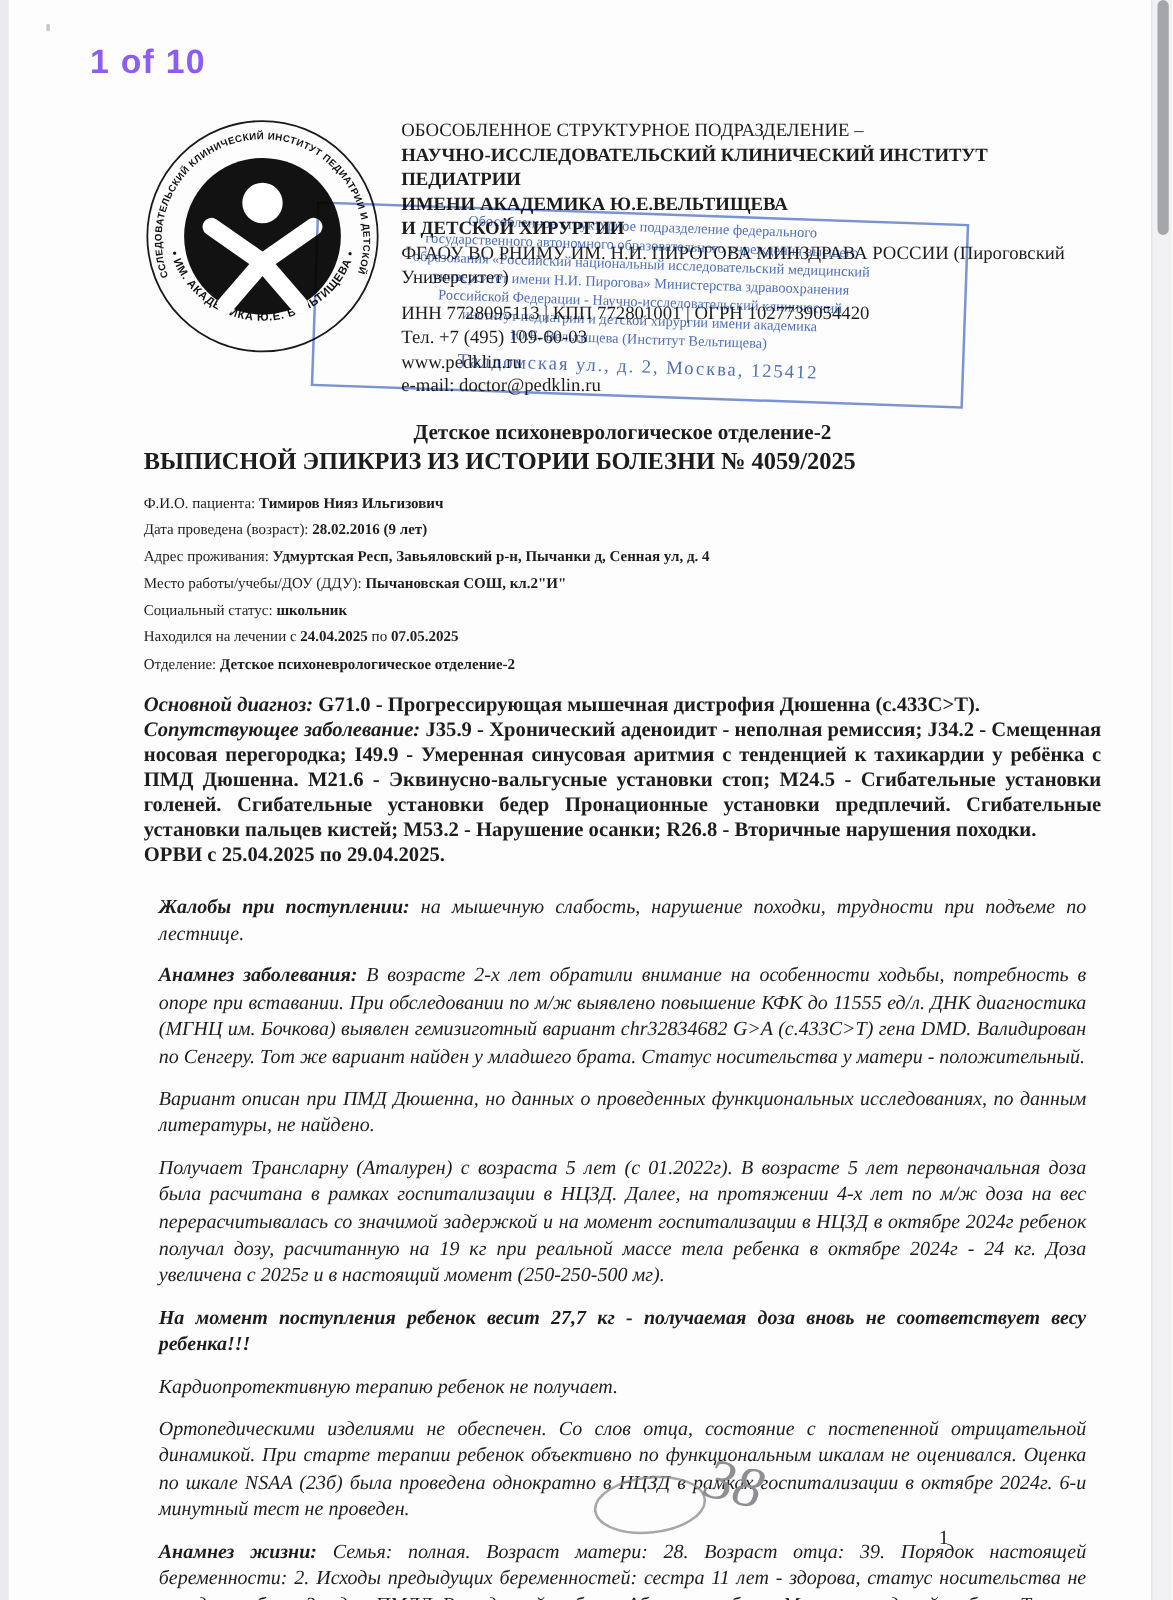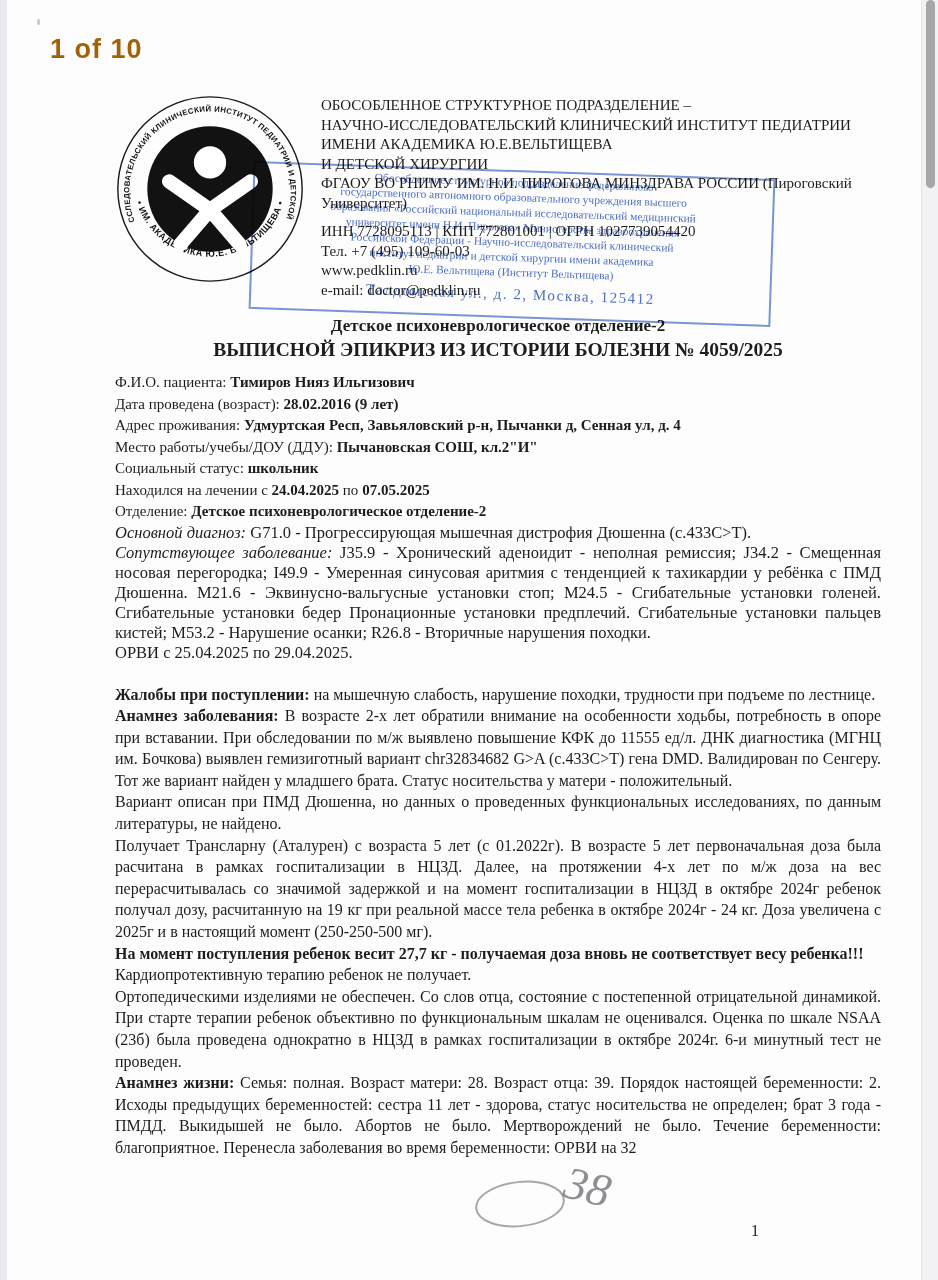--- a/index.html
+++ b/index.html
@@ -7,58 +7,58 @@
     width:938px;height:1280px;position:relative;overflow:hidden;
     background:#fdfdfe;
     font-family:"Liberation Serif", serif;
     color:#1d1d1d;
   }
   .edge-left{position:absolute;left:0;top:0;width:7px;height:1280px;background:#ebebef;}
   .speck{position:absolute;left:37px;top:19px;width:3px;height:6px;background:#c8c8ce;border-radius:2px;}
   .scroll-track{position:absolute;right:0;top:0;width:16px;height:1280px;background:#f2f2f5;border-left:1px solid #e3e3e8;}
   .scroll-thumb{position:absolute;top:0;right:3px;width:9px;height:188px;background:#a5a6aa;border-radius:5px;}
   .page-indicator{
-    position:absolute;left:50px;top:34px;
-    font-family:"Liberation Sans", sans-serif;font-size:27px;font-weight:700;color:#a16207;letter-spacing:1px;
+    position:absolute;left:72px;top:34px;
+    font-family:"Liberation Sans", sans-serif;font-size:27px;font-weight:700;color:#8b5cf6;letter-spacing:1px;
   }
   .content{position:absolute;left:115px;top:0;width:766px;}
 
   
   .header-row{display:flex;margin-top:94px;gap:16px;}
   .logo-wrap{flex:0 0 190px;height:190px;}
   .header-text{flex:1;font-size:15px;line-height:19.5px;padding-top:2px;}
-  .ht-b{font-weight:400;}
+  .ht-b{font-weight:700;}
   .contacts{margin-top:9px;}
 
   
   .stamp{
     position:absolute;left:251px;top:170px;width:522px;height:148px;
     border:2px solid rgba(59,98,188,.75);
     transform:rotate(2deg);
     color:#3a5fb8;mix-blend-mode:multiply;opacity:.9;
     text-align:center;font-size:11.5px;line-height:15px;
     padding-top:3px;box-sizing:border-box;
   }
   .stamp .big{font-size:15px;letter-spacing:1.5px;margin-top:7px;}
 
   
   .dept-heading{text-align:center;font-weight:700;font-size:17px;margin-top:16px;}
-  .main-title{text-align:center;font-weight:700;font-size:19.5px;margin-top:3px;}
+  .main-title{text-align:left;font-weight:700;font-size:19.5px;margin-top:3px;}
 
   
-  .patient{margin-top:11px;font-size:15px;line-height:21.5px;}
+  .patient{margin-top:11px;font-size:12px;line-height:21.5px;}
   .patient b{font-weight:700;}
 
   
-  .diagnosis{margin-top:0;font-size:16.5px;line-height:20px;font-weight:400;text-align:justify;}
+  .diagnosis{margin-top:12px;font-size:16.5px;line-height:20px;font-weight:700;text-align:justify;}
   .diagnosis .lbl{font-style:italic;}
 
   
   .bodytext{margin-top:21px;font-size:16px;line-height:21.6px;text-align:justify;}
-  .bodytext p{margin:0;}
+  .bodytext p{margin:12px;font-style:italic;}
   .bodytext .plabel{font-weight:700;}
   .bold-par{font-weight:700;}
 
   .page-num{position:absolute;left:751px;top:1222px;font-size:16px;}
 
   .annotation{position:absolute;left:468px;top:1152px;width:180px;height:90px;pointer-events:none;}
 </style>
 </head>
 <body>
 

